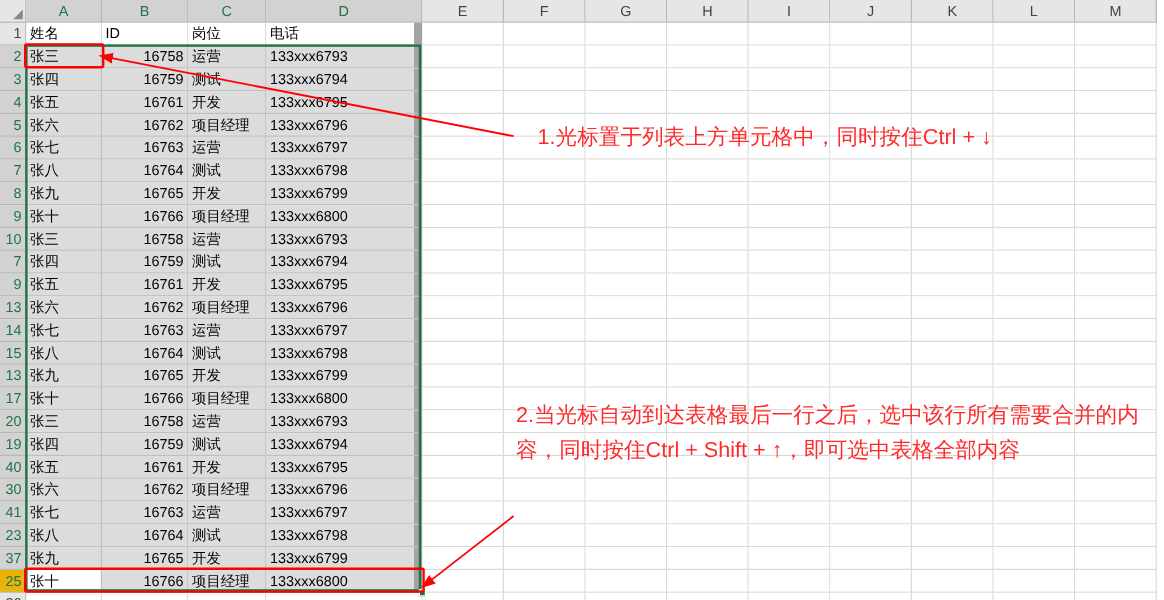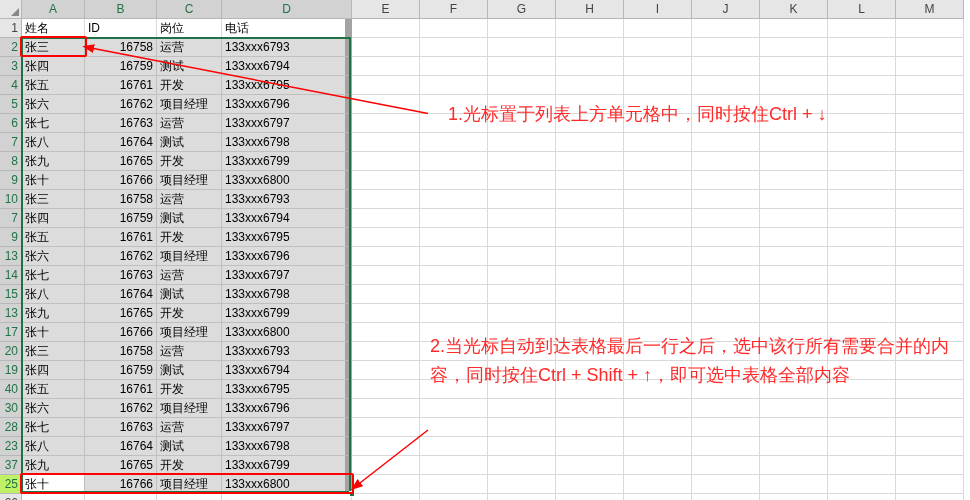--- a/index.html
+++ b/index.html
@@ -39,21 +39,21 @@
     display: flex;
     align-items: center;
     justify-content: center;
     font-size: 12px;
   }
   .rowhdr { justify-content: flex-end; padding-right: 3px; }
   .colhdr.sel, .rowhdr.sel {
     background: #d2d2d2;
     color: #217346;
   }
-  .rowhdr.active { background: #bef264; }
+  .rowhdr.active { background: #eab308; }
   .cell {
     border-right: 1px solid #d9d9d9;
     border-bottom: 1px solid #d9d9d9;
     padding: 1px 3px;
     overflow: hidden;
     white-space: nowrap;
     display: flex;
     align-items: center;
     background: #fff;
   }
@@ -407,21 +407,21 @@
     <div class="cell sel databorder-r">133xxx6796</div>
     <div class="cell"></div>
     <div class="cell"></div>
     <div class="cell"></div>
     <div class="cell"></div>
     <div class="cell"></div>
     <div class="cell"></div>
     <div class="cell"></div>
     <div class="cell"></div>
     <div class="cell"></div>
-    <div class="rowhdr sel">28</div>
+    <div class="rowhdr sel">41</div>
     <div class="cell sel">张七</div>
     <div class="cell num sel">16763</div>
     <div class="cell sel">运营</div>
     <div class="cell sel databorder-r">133xxx6797</div>
     <div class="cell"></div>
     <div class="cell"></div>
     <div class="cell"></div>
     <div class="cell"></div>
     <div class="cell"></div>
     <div class="cell"></div>

